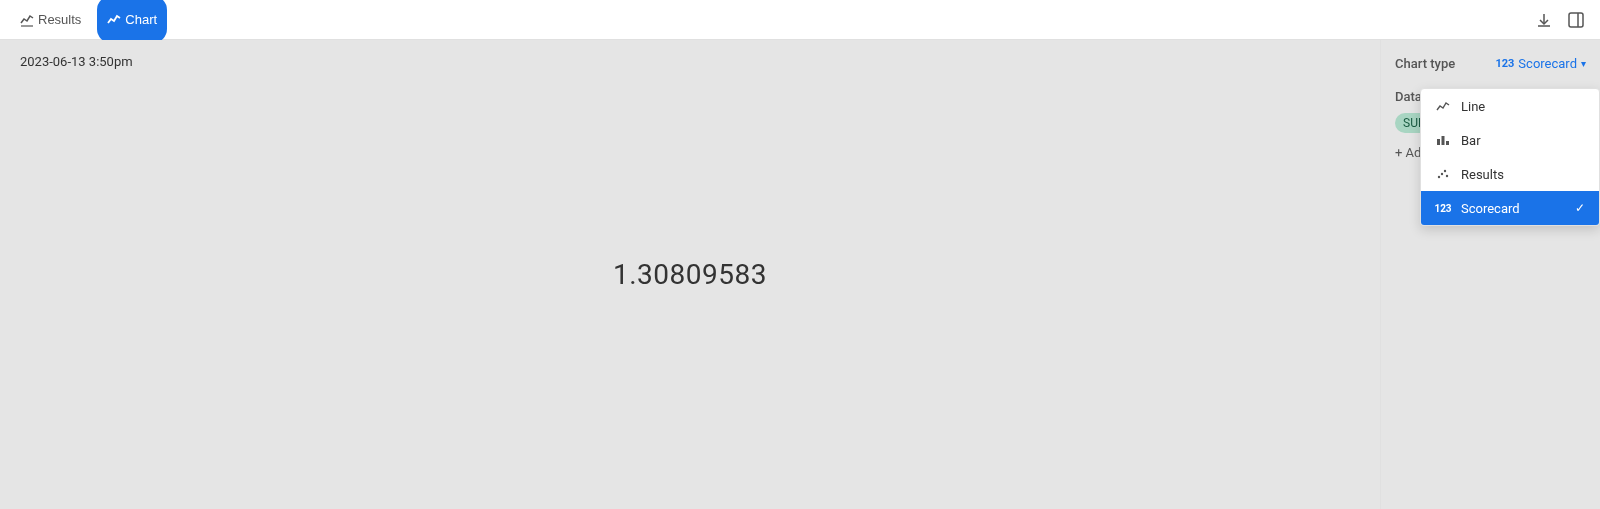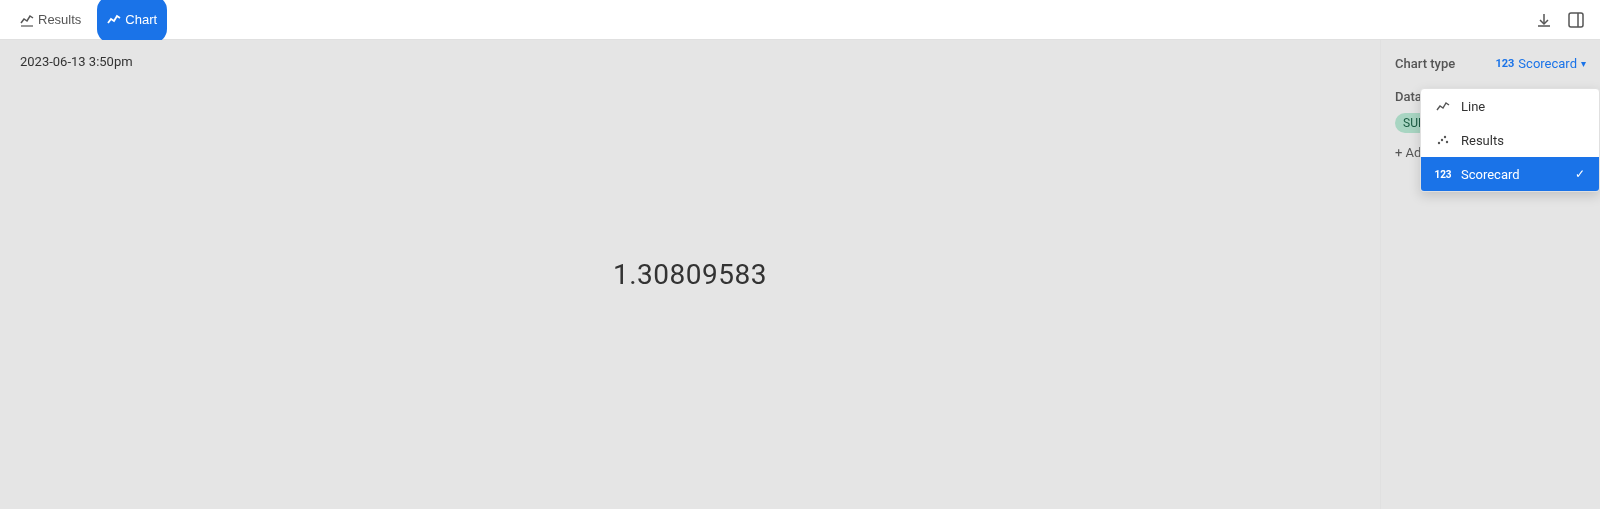--- a/index.html
+++ b/index.html
@@ -285,20 +285,30 @@
 
       <div class="dropdown-item">
         <span class="item-icon">
           <svg width="14" height="14" viewBox="0 0 14 14" fill="none">
             <polyline points="1,11 4,7 7,9 10,4 13,6" stroke="#555" stroke-width="1.4" fill="none"></polyline>
           </svg>
         </span>
         <span>Line</span>
       </div>
 
+      <div class="dropdown-item">
+        <span class="item-icon">
+          <svg width="14" height="14" viewBox="0 0 14 14" fill="none">
+            <rect x="1" y="6" width="3" height="6" fill="#555"></rect>
+            <rect x="5.5" y="3" width="3" height="9" fill="#555"></rect>
+            <rect x="10" y="8" width="3" height="4" fill="#555"></rect>
+          </svg>
+        </span>
+        <span>Bar</span>
+      </div>
 
       <div class="dropdown-item">
         <span class="item-icon">
           <svg width="14" height="14" viewBox="0 0 14 14" fill="none">
             <circle cx="3" cy="10" r="1.2" fill="#555"></circle>
             <circle cx="6" cy="7" r="1.2" fill="#555"></circle>
             <circle cx="9" cy="4" r="1.2" fill="#555"></circle>
             <circle cx="11" cy="9" r="1.2" fill="#555"></circle>
           </svg>
         </span>

